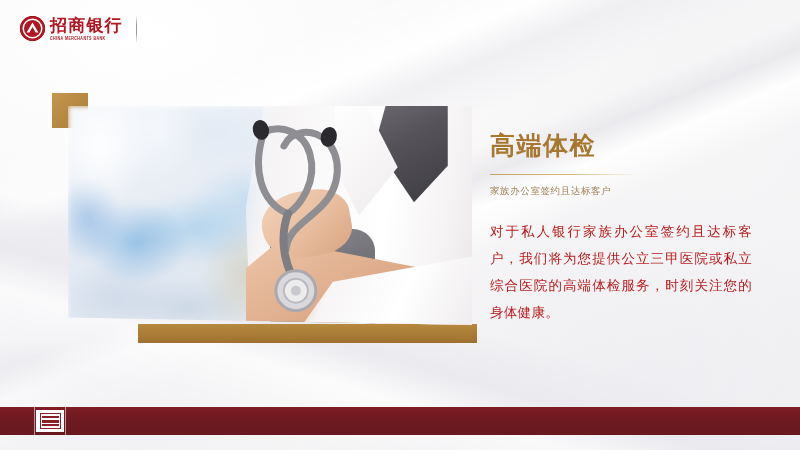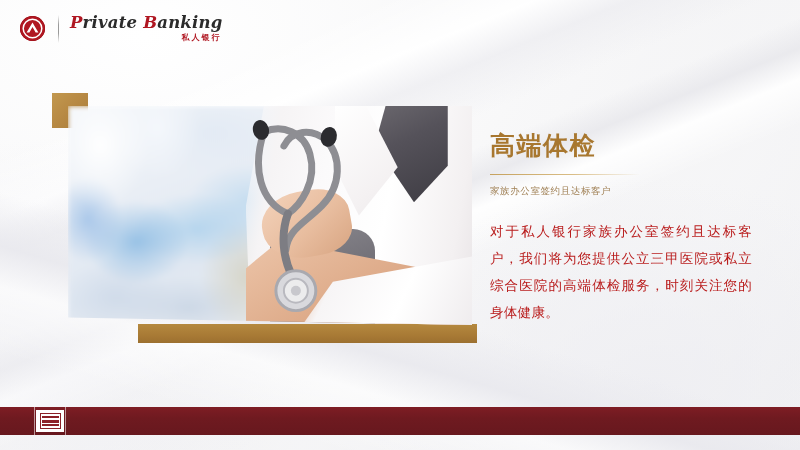--- a/index.html
+++ b/index.html
@@ -228,27 +228,27 @@
 
     <div class="cmb-lock">
       <svg width="25" height="25" viewBox="0 0 25 25" aria-hidden="true">
         <circle cx="12.5" cy="12.5" r="12" fill="#b01722"></circle>
         <circle cx="12.5" cy="12.5" r="9.3" fill="none" stroke="#ffffff" stroke-width="1.5"></circle>
         <path d="M6.6 16.6 L12.5 6.4 L18.4 16.6 L15.6 16.6 L12.5 11.1 L9.4 16.6 Z" fill="#ffffff"></path>
         <path d="M10.0 16.6 L12.5 12.2 L15.0 16.6 Z" fill="#b01722"></path>
       </svg>
     </div>
 
+    <div class="cmb-words">
+      <div class="cmb-cn">招商银行</div>
+      <div class="cmb-en">CHINA MERCHANTS BANK</div>
+    </div>
 
     <div class="brand-divider"></div>
 
-    <div class="pb-block">
-      <div class="pb-en"><span class="hl">P</span><span>rivate </span><span class="hl">B</span><span>anking</span></div>
-      <div class="pb-cn">私人银行</div>
-    </div>
 
   </div>
 </div>
 
 <div class="gold-square"></div>
 <div class="gold-bar"></div>
 
 <div class="photo-wrap">
   <div class="photo">
     <div class="ph-bg"></div>

